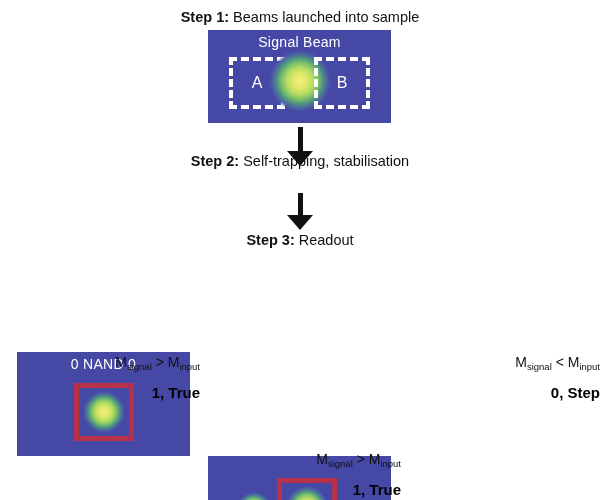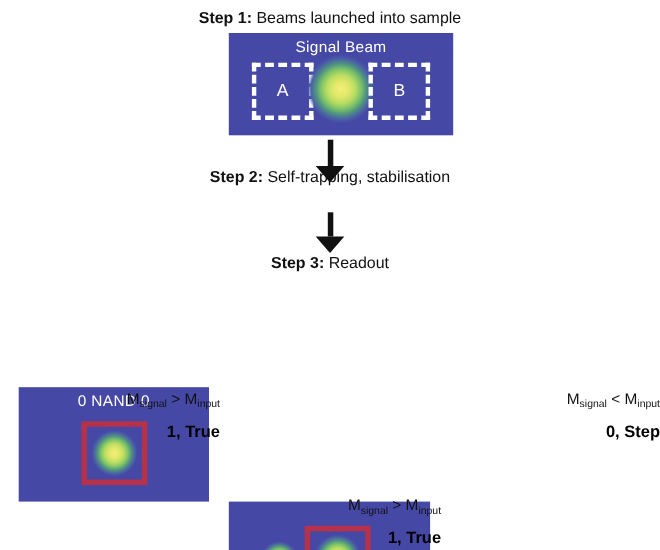--- a/index.html
+++ b/index.html
@@ -140,21 +140,21 @@
     margin-top: 14px;
   }
 </style>
 </head>
 <body>
 
 <div class="abs step-caption" style="left:0; right:0; top:10px;">
   <span class="lead">Step 1:</span><span> Beams launched into sample</span>
 </div>
 
-<div class="abs panel" style="left:208px; top:30px; width:204px; height:93px;">
+<div class="abs panel" style="left:208px; top:30px; width:183px; height:93px;">
   <div class="panel-title">Signal Beam</div>
 
   <div class="dashed-box" style="left:21px; top:27px; width:56px; height:52px;">
     <div class="dl">A</div>
   </div>
 
   <div class="spot bright" style="left:50%; top:55%; width:62px; height:62px;"></div>
 
   <div class="dashed-box" style="right:21px; top:27px; width:56px; height:52px;">
     <div class="dl">B</div>

